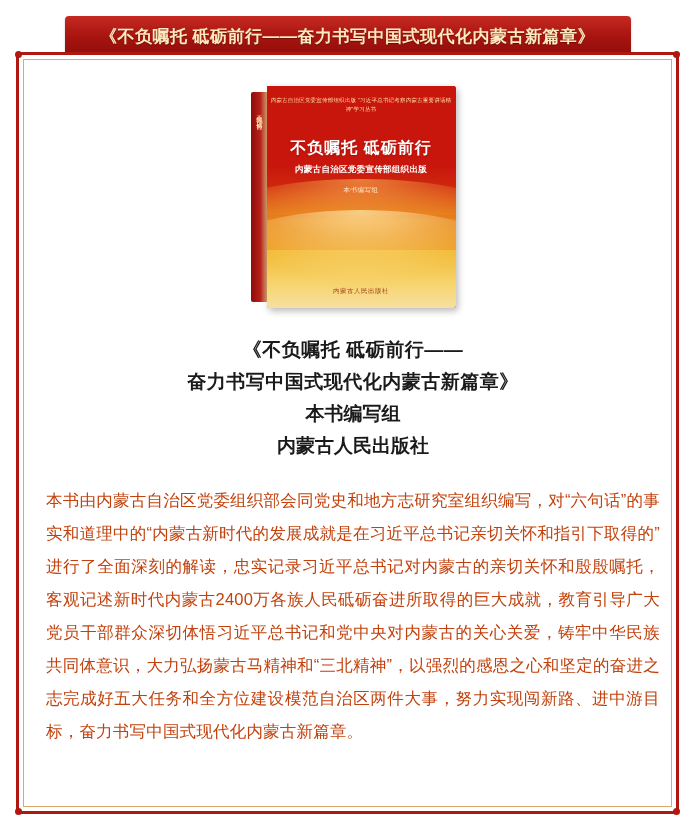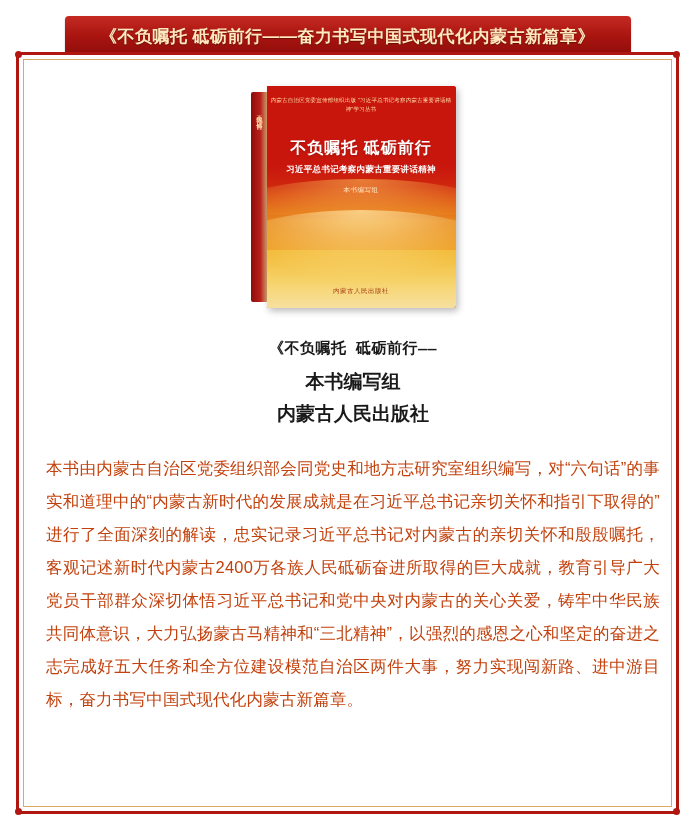--- a/index.html
+++ b/index.html
@@ -225,25 +225,24 @@
     letter-spacing: 0.5px;
   }
 
   
   .titles {
     margin-top: 26px;
     text-align: center;
     color: #1a1a1a;
   }
   .title-line {
-    font-size: 15px;
+    font-size: 19px;
     font-weight: bold;
     line-height: 32px;
     letter-spacing: 0.5px;
-    font-family: Liberation Mono, monospace;
   }
   .byline {
     font-size: 19px;
     font-weight: bold;
     line-height: 32px;
   }
 
   
   .summary {
     margin-top: 22px;
@@ -283,29 +282,30 @@
         </div>
         <div class="cover">
           <div class="cover-bg-top"></div>
           <div class="cover-bg-mid"></div>
           <div class="cover-bg-bot"></div>
           <div class="cover-wave wave1"></div>
           <div class="cover-wave wave2"></div>
           <div class="cover-top-line">内蒙古自治区党委宣传部组织出版
 "习近平总书记考察内蒙古重要讲话精神"学习丛书</div>
           <div class="cover-main-title">不负嘱托 砥砺前行</div>
-          <div class="cover-sub-title">习近平总书记考察内蒙古重要讲话精神</div>
+          <div class="cover-sub-title">内蒙古自治区党委宣传部组织出版</div>
           <div class="cover-author">本书编写组</div>
           <div class="cover-publisher">内蒙古人民出版社</div>
         </div>
       </div>
     </div>
 
     <div class="titles">
       <div class="title-line">《不负嘱托 砥砺前行——</div>
+      <div class="title-line">奋力书写中国式现代化内蒙古新篇章》</div>
       <div class="byline">本书编写组</div>
       <div class="byline">内蒙古人民出版社</div>
     </div>
 
     <p class="summary">本书由内蒙古自治区党委组织部会同党史和地方志研究室组织编写，对“六句话”的事实和道理中的“内蒙古新时代的发展成就是在习近平总书记亲切关怀和指引下取得的”进行了全面深刻的解读，忠实记录习近平总书记对内蒙古的亲切关怀和殷殷嘱托，客观记述新时代内蒙古2400万各族人民砥砺奋进所取得的巨大成就，教育引导广大党员干部群众深切体悟习近平总书记和党中央对内蒙古的关心关爱，铸牢中华民族共同体意识，大力弘扬蒙古马精神和“三北精神”，以强烈的感恩之心和坚定的奋进之志完成好五大任务和全方位建设模范自治区两件大事，努力实现闯新路、进中游目标，奋力书写中国式现代化内蒙古新篇章。</p>
 
   </div>
 </div>
 
 </body></html>

